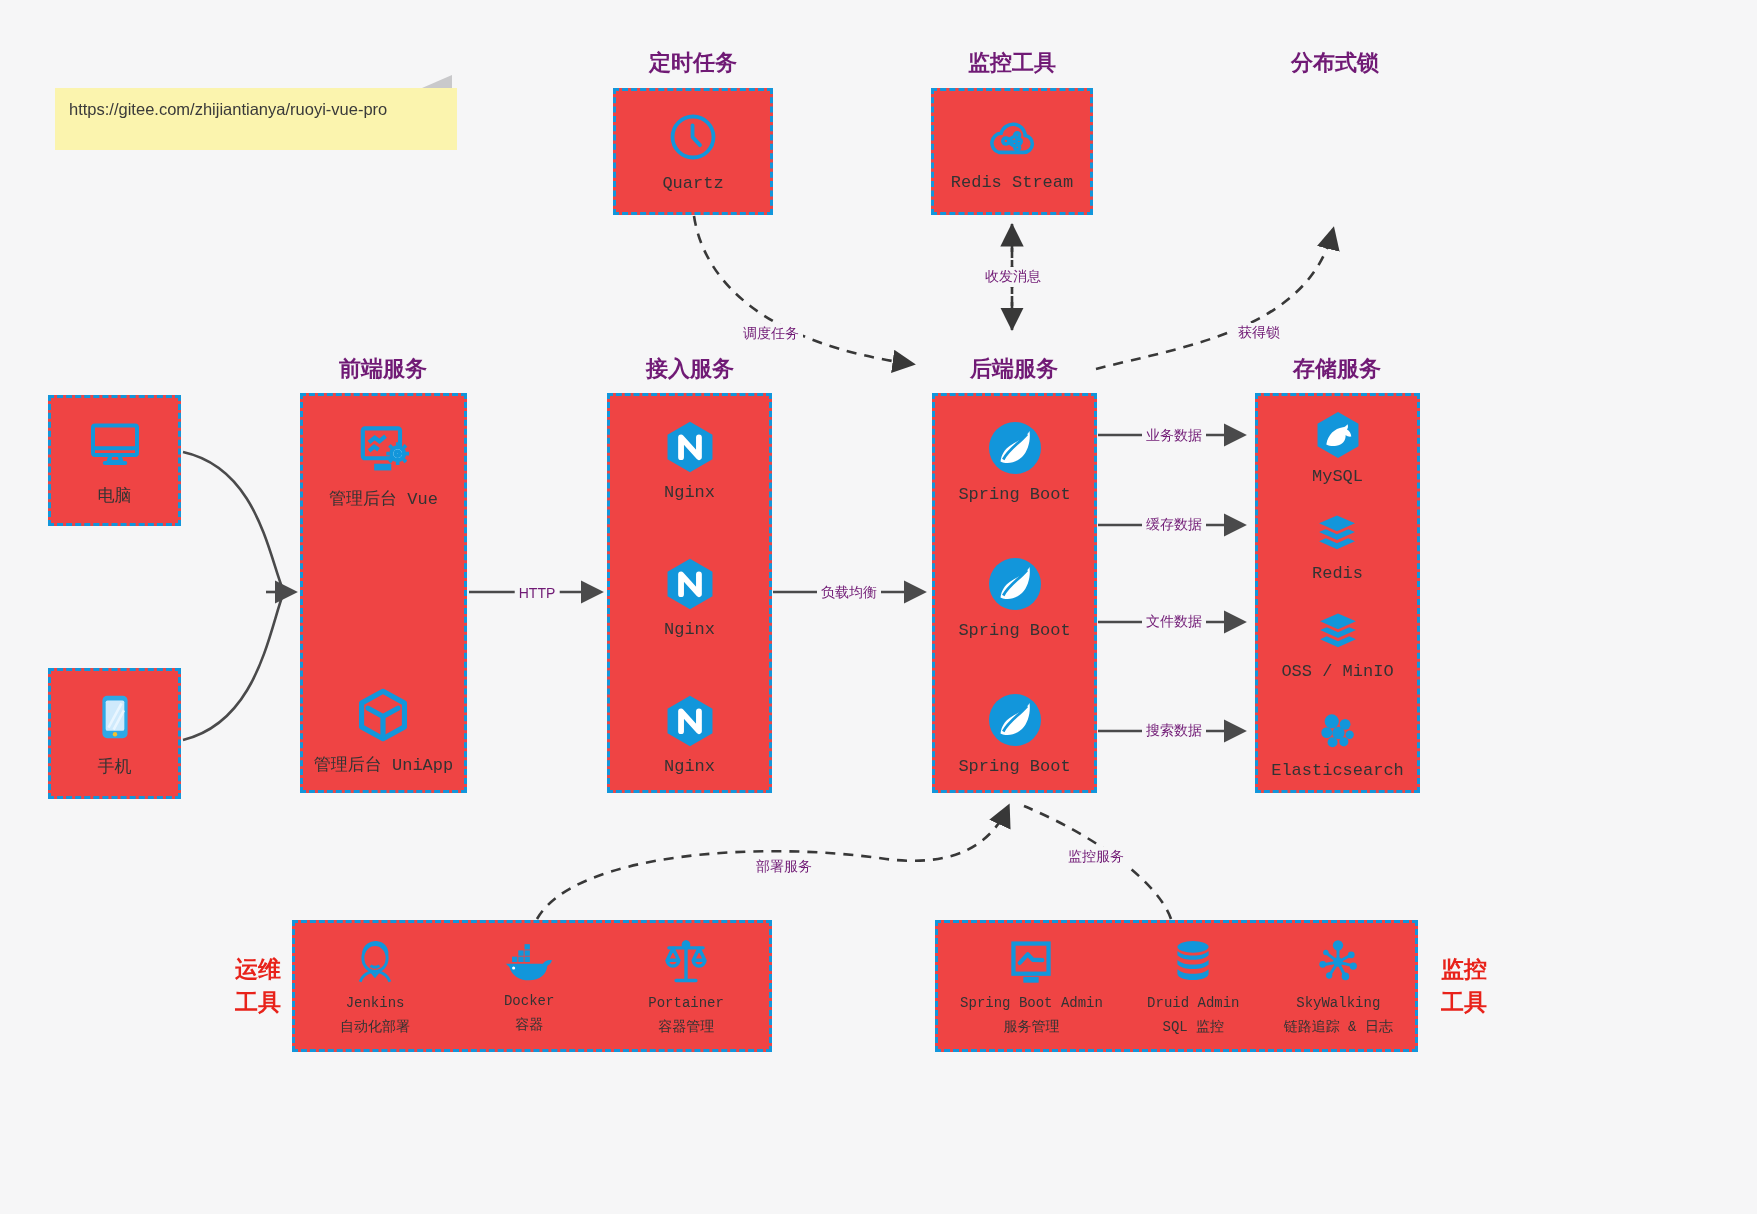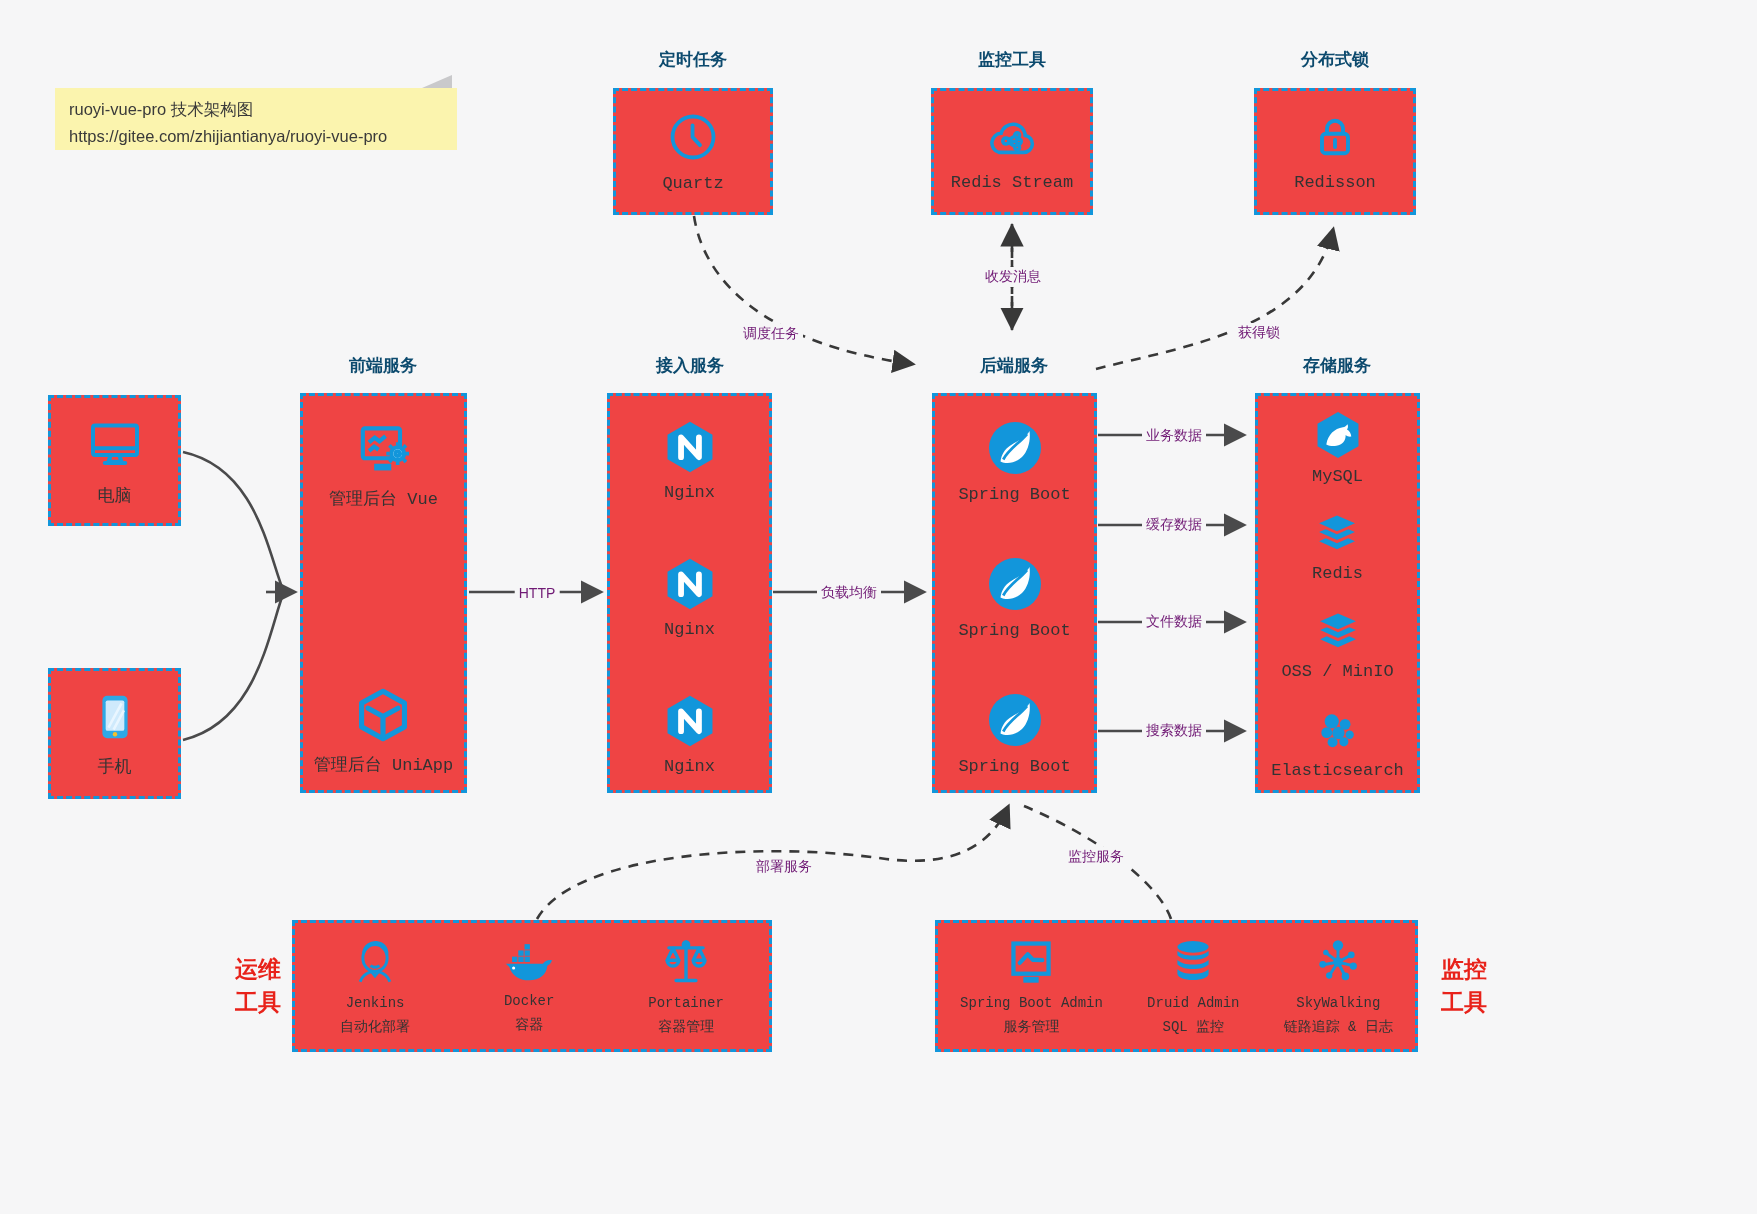--- a/index.html
+++ b/index.html
@@ -10,22 +10,22 @@
   .box{position:absolute;border:3px dashed #1296db;background:#ef4444;
        box-sizing:border-box;z-index:2;font-family:Liberation Mono, monospace;}
   .center-col{display:flex;flex-direction:column;align-items:center;justify-content:center;gap:10px;}
   .col{display:flex;flex-direction:column;align-items:center;justify-content:space-between;
        padding:22px 0 14px;}
   .col4{padding:12px 0 10px;}
   .node{display:flex;flex-direction:column;align-items:center;gap:7px;}
   .node-label{font-size:17px;color:#333;white-space:nowrap;}
 
   
-  .group-title{position:absolute;transform:translateX(-50%);color:#0c4a6e;font-weight:700;
-               font-size:17px;white-space:nowrap;z-index:3;}
+  .group-title{position:absolute;transform:translateX(-50%);color:#701a75;font-weight:700;
+               font-size:22px;white-space:nowrap;z-index:3;}
   .side-title{position:absolute;transform:translate(-50%,-50%);color:#e8221a;font-weight:700;
               font-size:23px;width:2.15em;word-break:break-all;line-height:1.45;text-align:center;z-index:3;}
 
   
   .note{position:absolute;left:55px;top:88px;width:402px;height:62px;background:#fbf4ae;
         padding:8px 0 0 14px;box-sizing:border-box;z-index:3;color:#3a3a3a;
         font-size:16.5px;line-height:1.65;}
   .note::after{content:"";position:absolute;top:-13px;right:5px;width:0;height:0;
         border-bottom:13px solid #c9c9cb;border-left:30px solid transparent;}
 
@@ -70,21 +70,20 @@
       <path d="M 694 216 C 704 282 766 344 912 364" marker-end="url(#arrow-d)"></path>
       <path d="M 1012 330 V 227" marker-end="url(#arrow-d)"></path>
       <path d="M 1012 224 V 327" marker-end="url(#arrow-d)"></path>
       <path d="M 1096 369 C 1185 346 1308 330 1333 230" marker-end="url(#arrow-d)"></path>
       <path d="M 537 919 C 574 854 756 840 886 859 C 958 868 992 842 1008 807" marker-end="url(#arrow-d)"></path>
       <path d="M 1171 919 C 1158 882 1096 836 1024 806"></path>
     </g>
   </svg>
 
   <div class="note">
-    <div>ruoyi-vue-pro 技术架构图</div>
     <div>https://gitee.com/zhijiantianya/ruoyi-vue-pro</div>
   </div>
 
   <div class="group-title" style="left:693px;top:48px;">定时任务</div>
   <div class="group-title" style="left:1012px;top:48px;">监控工具</div>
   <div class="group-title" style="left:1335px;top:48px;">分布式锁</div>
 
   <div class="box center-col" style="left:613px;top:88px;width:160px;height:127px;">
     <span class="icon">
       <svg width="54" height="54" viewBox="0 0 24 24" fill="none" stroke="#1296db" stroke-width="1.7">
@@ -102,30 +101,20 @@
         <circle cx="9.4" cy="12.7" r="1.3"></circle>
         <circle cx="14.2" cy="10.2" r="1"></circle>
         <circle cx="14.9" cy="12.9" r="1"></circle>
         <circle cx="14.2" cy="15.4" r="1"></circle>
         <path d="M10.6 12.2 L13.2 10.6 M10.8 12.8 L13.8 12.9 M10.6 13.3 L13.2 15"></path>
       </svg>
     </span>
     <span class="node-label">Redis Stream</span>
   </div>
 
-  <div class="box center-col" style="left:1254px;top:88px;width:162px;height:127px;">
-    <span class="icon">
-      <svg width="52" height="52" viewBox="0 0 24 24" fill="none" stroke="#1296db" stroke-width="1.8">
-        <rect x="6" y="10.5" width="12" height="9" rx="1.6"></rect>
-        <path d="M8.3 10.5 V8.2 a3.7 3.7 0 0 1 7.4 0 V10.5"></path>
-        <path d="M12 13.4 v3.2" stroke-linecap="round"></path>
-      </svg>
-    </span>
-    <span class="node-label">Redisson</span>
-  </div>
 
   <div class="box center-col" style="left:48px;top:395px;width:133px;height:131px;">
     <span class="icon">
       <svg width="60" height="60" viewBox="0 0 24 24" fill="none" stroke="#1296db" stroke-width="1.6">
         <rect x="3.2" y="4.6" width="17.6" height="11.8" rx="0.8"></rect>
         <path d="M3.2 13.7 h17.6"></path>
         <path d="M10.3 16.4 l-0.9 2.7 h5.2 l-0.9 -2.7" stroke-linejoin="round"></path>
         <path d="M7.9 19.6 h8.2" stroke-linecap="round"></path>
       </svg>
     </span>

